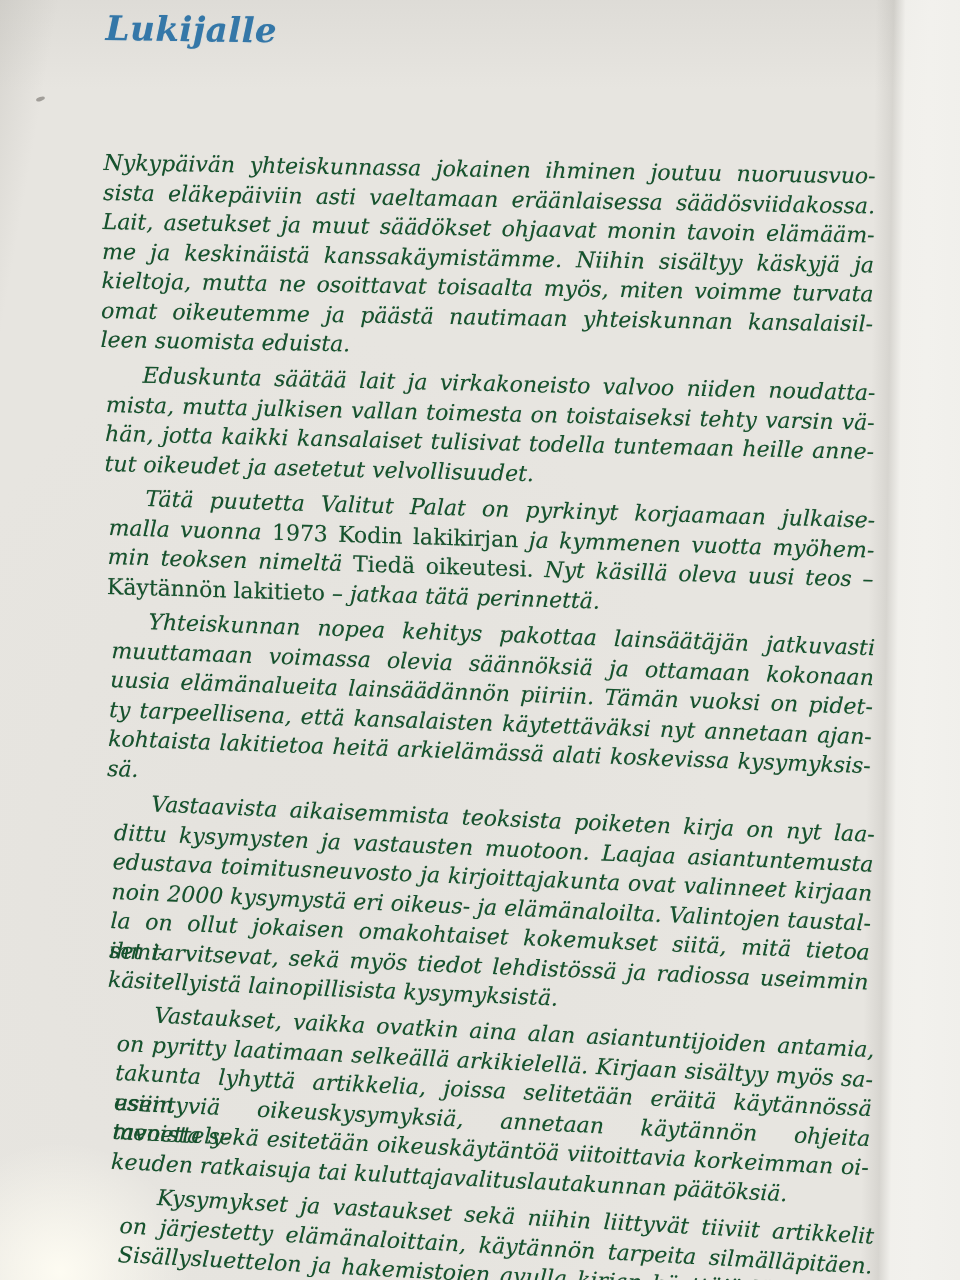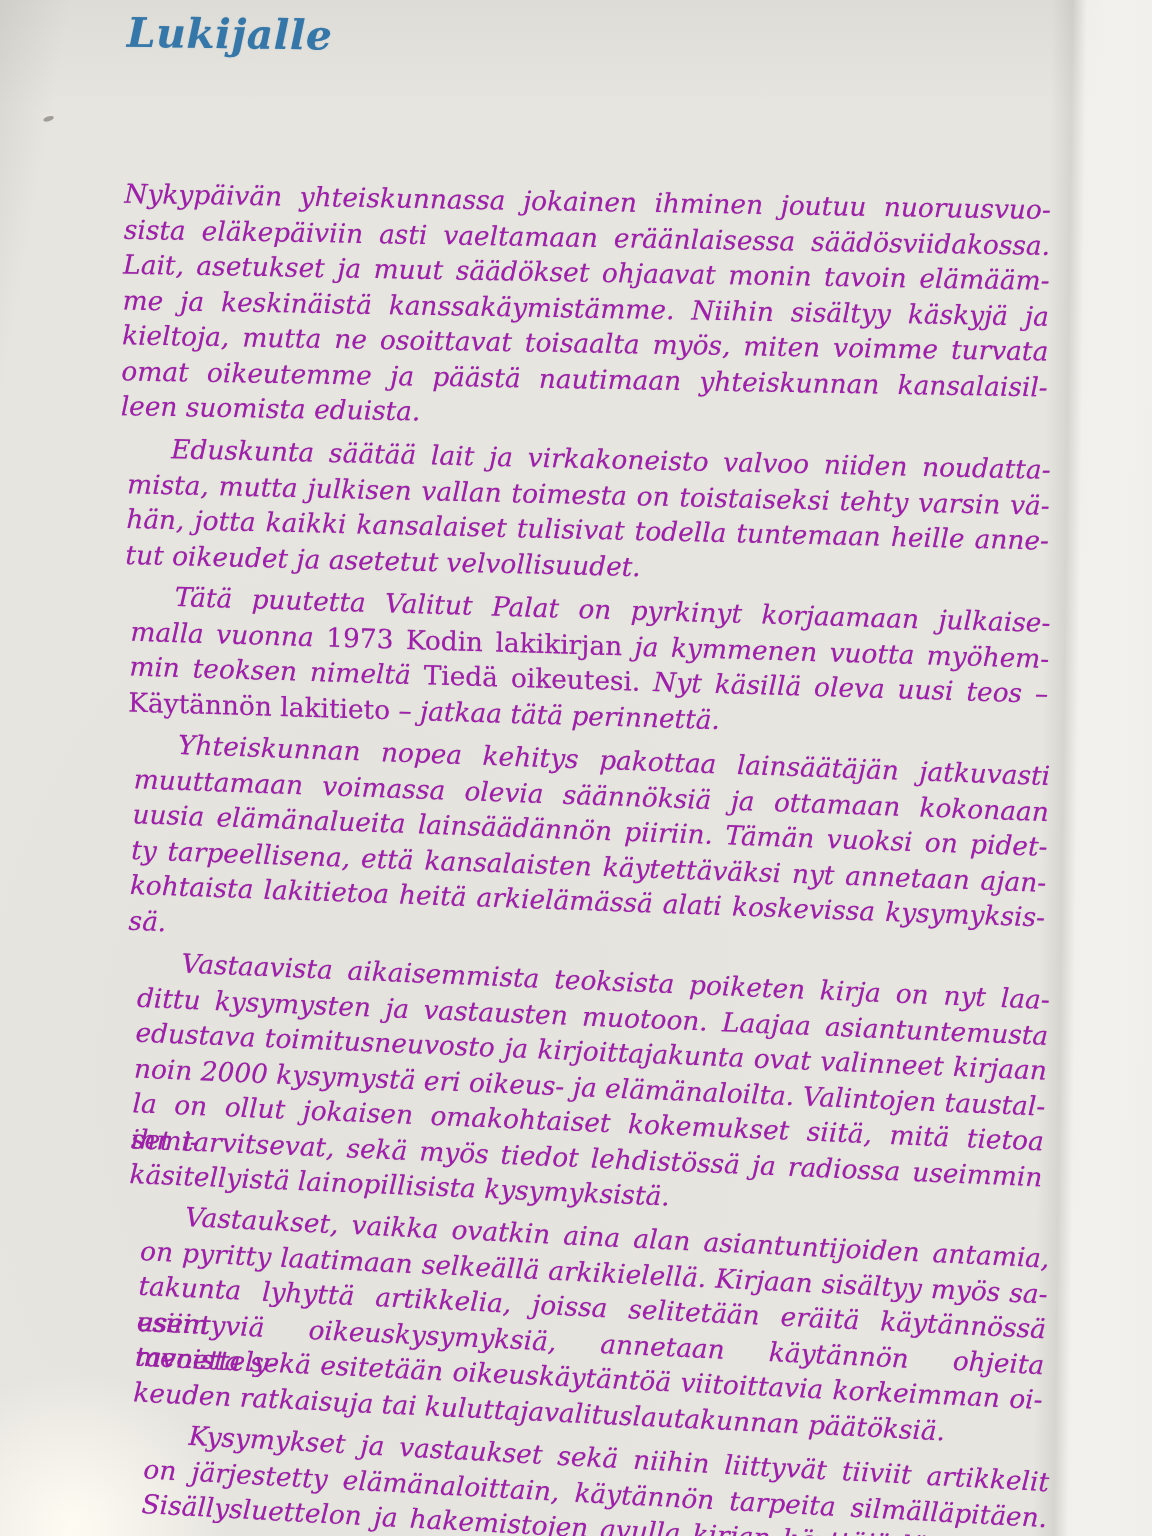--- a/index.html
+++ b/index.html
@@ -62,21 +62,21 @@
   .seg-r { font-style: normal; }
 </style>
 </head>
 <body>
 
 <div class="crease"></div>
 <div class="speck"></div>
 
 <h1 class="heading" id="heading" style="color: rgb(52, 119, 168);">Lukijalle</h1>
 
-<div class="content" id="paragraphs" style="color: #a21caf;">
+<div class="content" id="paragraphs" style="color: #14532d;">
     <div class="para" style="transform: rotate(1deg); margin-left: 0px;">
       <div class="line just"><span class="seg-i">Nykypäivän yhteiskunnassa jokainen ihminen joutuu nuoruusvuo-</span></div>
       <div class="line just"><span class="seg-i">sista eläkepäiviin asti vaeltamaan eräänlaisessa säädösviidakossa.</span></div>
       <div class="line just"><span class="seg-i">Lait, asetukset ja muut säädökset ohjaavat monin tavoin elämääm-</span></div>
       <div class="line just"><span class="seg-i">me ja keskinäistä kanssakäymistämme. Niihin sisältyy käskyjä ja</span></div>
       <div class="line just"><span class="seg-i">kieltoja, mutta ne osoittavat toisaalta myös, miten voimme turvata</span></div>
       <div class="line just"><span class="seg-i">omat oikeutemme ja päästä nautimaan yhteiskunnan kansalaisil-</span></div>
       <div class="line"><span class="seg-i">leen suomista eduista.</span></div>
     </div>
     <div class="para" style="transform: rotate(1.35deg); margin-left: 3px;">

